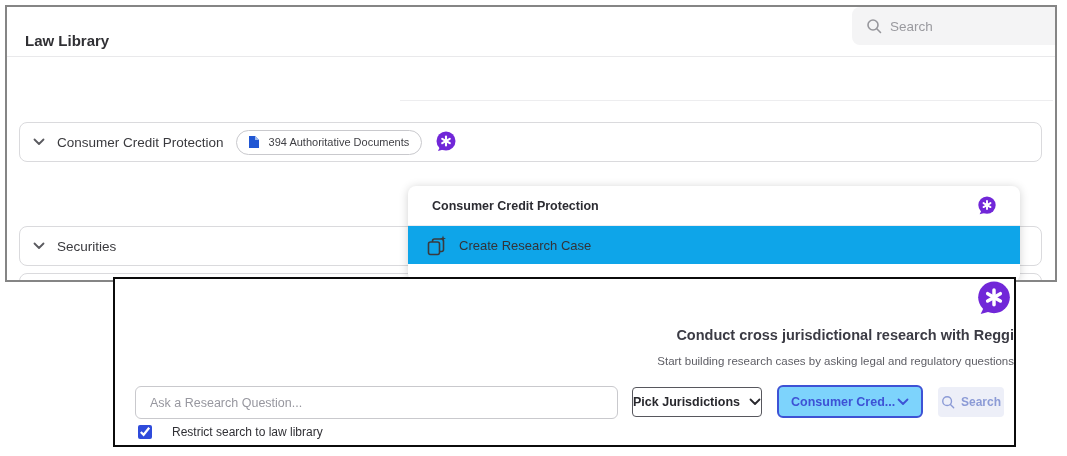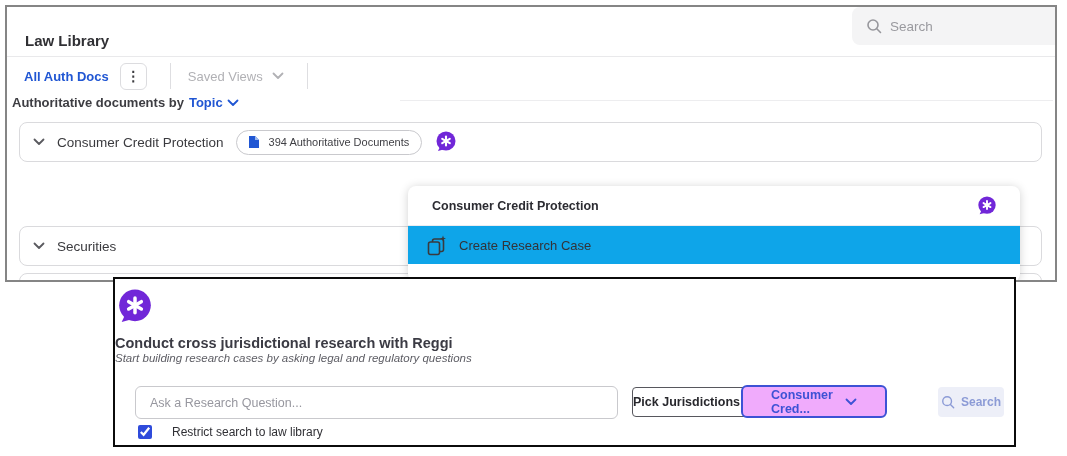--- a/index.html
+++ b/index.html
@@ -47,34 +47,34 @@
   .popup-header { height:39px; display:flex; align-items:center; padding:0 22px 0 24px; }
   .popup-title { font-size:12.5px; font-weight:bold; color:#2c2c32; flex:1; }
   .popup-div { height:1px; background:#ececf0; }
   .popup-item { height:38px; background:#0ea5e9; display:flex; align-items:center; gap:12px;
                 padding-left:17px; cursor:pointer; }
   .popup-item-label { font-size:13px; color:#333338; }
 
   
   .modal { position:absolute; left:113px; top:277px; width:903px; height:170px; background:#fff;
            border:2px solid #0b0b0b; z-index:10; }
-  .modal-head { text-align:left; padding-top:8px; }
+  .modal-head { text-align:right; padding-top:0; }
   .modal-title { font-size:14.5px; font-weight:bold; color:#3b3b44; margin-top:4px; }
-  .modal-sub { font-size:11.5px; color:#5d5d64; margin-top:1px;font-style:italic; }
+  .modal-sub { font-size:11.5px; color:#5d5d64; margin-top:12px; }
   .question-input { position:absolute; left:20px; top:107px; width:483px; height:33px;
                     border:1px solid #c9c9cd; border-radius:6px; padding:0 14px; font-size:12.5px;
                     color:#44444a; outline:none; font-family:"Liberation Sans", sans-serif; }
   .question-input::placeholder { color:#97979f; }
   .jur-btn { position:absolute; left:517px; top:108px; width:130px; height:30px; background:#fff;
              border:1px solid #57575d; border-radius:4px; display:flex; align-items:center; justify-content:center;
              gap:9px; font-size:12.5px; font-weight:bold; color:#28282d; cursor:pointer;text-align:right; }
   .jur-btn .chev { color:#28282d; }
-  .topic-select { position:absolute; left:626px; top:106px; width:146px; height:33px; background:#f0abfc;
+  .topic-select { position:absolute; left:662px; top:106px; width:146px; height:33px; background:#7dd3fc;
                   border:2px solid #3d52d5; border-radius:6px; display:flex; align-items:center;
-                  justify-content:space-between; padding:0 28px; font-size:12.5px; font-weight:bold;
+                  justify-content:space-between; padding:0 12px; font-size:12.5px; font-weight:bold;
                   color:#3d52d5; cursor:pointer; }
   .topic-select .chev { color:#3d52d5; }
   .search-btn { position:absolute; left:823px; top:108px; width:66px; height:30px; background:#edeff8;
                 border:none; border-radius:4px; display:flex; align-items:center; justify-content:center;
                 gap:6px; font-size:12px; font-weight:bold; color:#8c9bd6; cursor:pointer;
                 font-family:"Liberation Sans", sans-serif; }
   .check-row { position:absolute; left:23px; top:146px; display:flex; align-items:center; gap:20px; }
   .check-row input { width:14px; height:14px; accent-color:#2f4bdb; cursor:pointer; }
   .check-label { font-size:12px; color:#303035; }
 
@@ -123,48 +123,23 @@
       <span class="reggi" style="color:#97979c">
         <svg width="16" height="16" viewBox="0 0 16 16">
             <use href="#i-mag"></use>
           </svg>
       </span>
       <input placeholder="Search" style="">
     </div>
 
     <div class="hdiv"></div>
 
-    <div class="tabbar">
-      <span class="tab-active">All Auth Docs</span>
-      <span class="kebab-btn">⋮</span>
-      <span class="vdiv"></span>
-      <span class="tab-muted">
-        <span>Saved Views</span>
-        <span class="chev">
-            <svg width="12" height="8" viewBox="0 0 12 8">
-              <use href="#i-chev"></use>
-            </svg>
-          </span>
-      </span>
-      <span class="vdiv"></span>
-    </div>
 
     <div class="faint-line"></div>
 
-    <div class="subheader">
-      <span>Authoritative documents by</span>
-      <span class="link">
-        <span>Topic</span>
-        <span class="chev" style="color:#2056d3">
-            <svg width="12" height="8" viewBox="0 0 12 8">
-              <use href="#i-chev"></use>
-            </svg>
-          </span>
-      </span>
-    </div>
 
     <div class="topic-row" style="top:115px">
       <span class="chev">
           <svg width="12" height="8" viewBox="0 0 12 8">
             <use href="#i-chev"></use>
           </svg>
         </span>
       <span class="topic-name">Consumer Credit Protection</span>
       <span class="pill">
         <span class="reggi">

